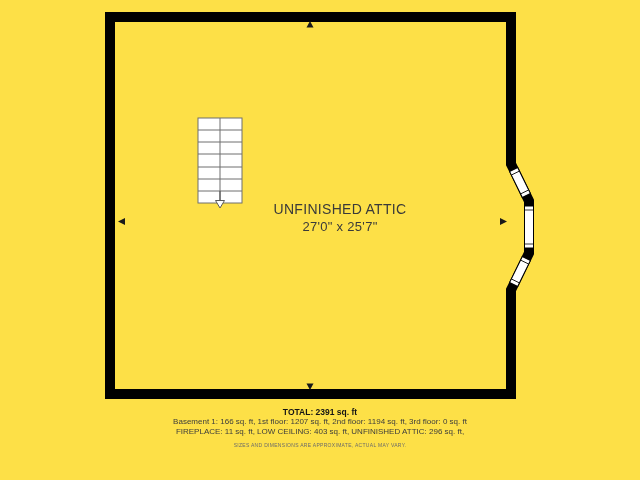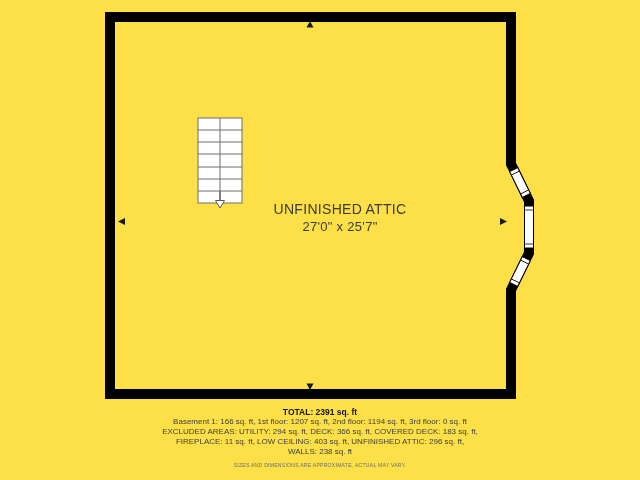--- a/index.html
+++ b/index.html
@@ -68,21 +68,19 @@
       <polygon points="310,390 306.5,383.5 313.5,383.5"></polygon>
     </g>
   </svg>
 
   <div class="room-label">UNFINISHED ATTIC</div>
   <div class="room-dims">27'0" x 25'7"</div>
 
   <div class="footer">
     <div class="total">TOTAL: 2391 sq. ft</div>
     <div>Basement 1: 166 sq. ft, 1st floor: 1207 sq. ft, 2nd floor: 1194 sq. ft, 3rd floor: 0 sq. ft</div>
-    <div>EXCLUDED AREAS: UTILITY: 294 sq. ft, DECK: 366 sq. ft, COVERED DECK: 183 sq. ft,</div>
     <div>FIREPLACE: 11 sq. ft, LOW CEILING: 403 sq. ft, UNFINISHED ATTIC: 296 sq. ft,</div>
-    <div>WALLS: 238 sq. ft</div>
     <div class="disclaimer">SIZES AND DIMENSIONS ARE APPROXIMATE, ACTUAL MAY VARY.</div>
   </div>
 
   <div class="listing-number">5409958</div>
 
 </div>
 
 </body></html>

